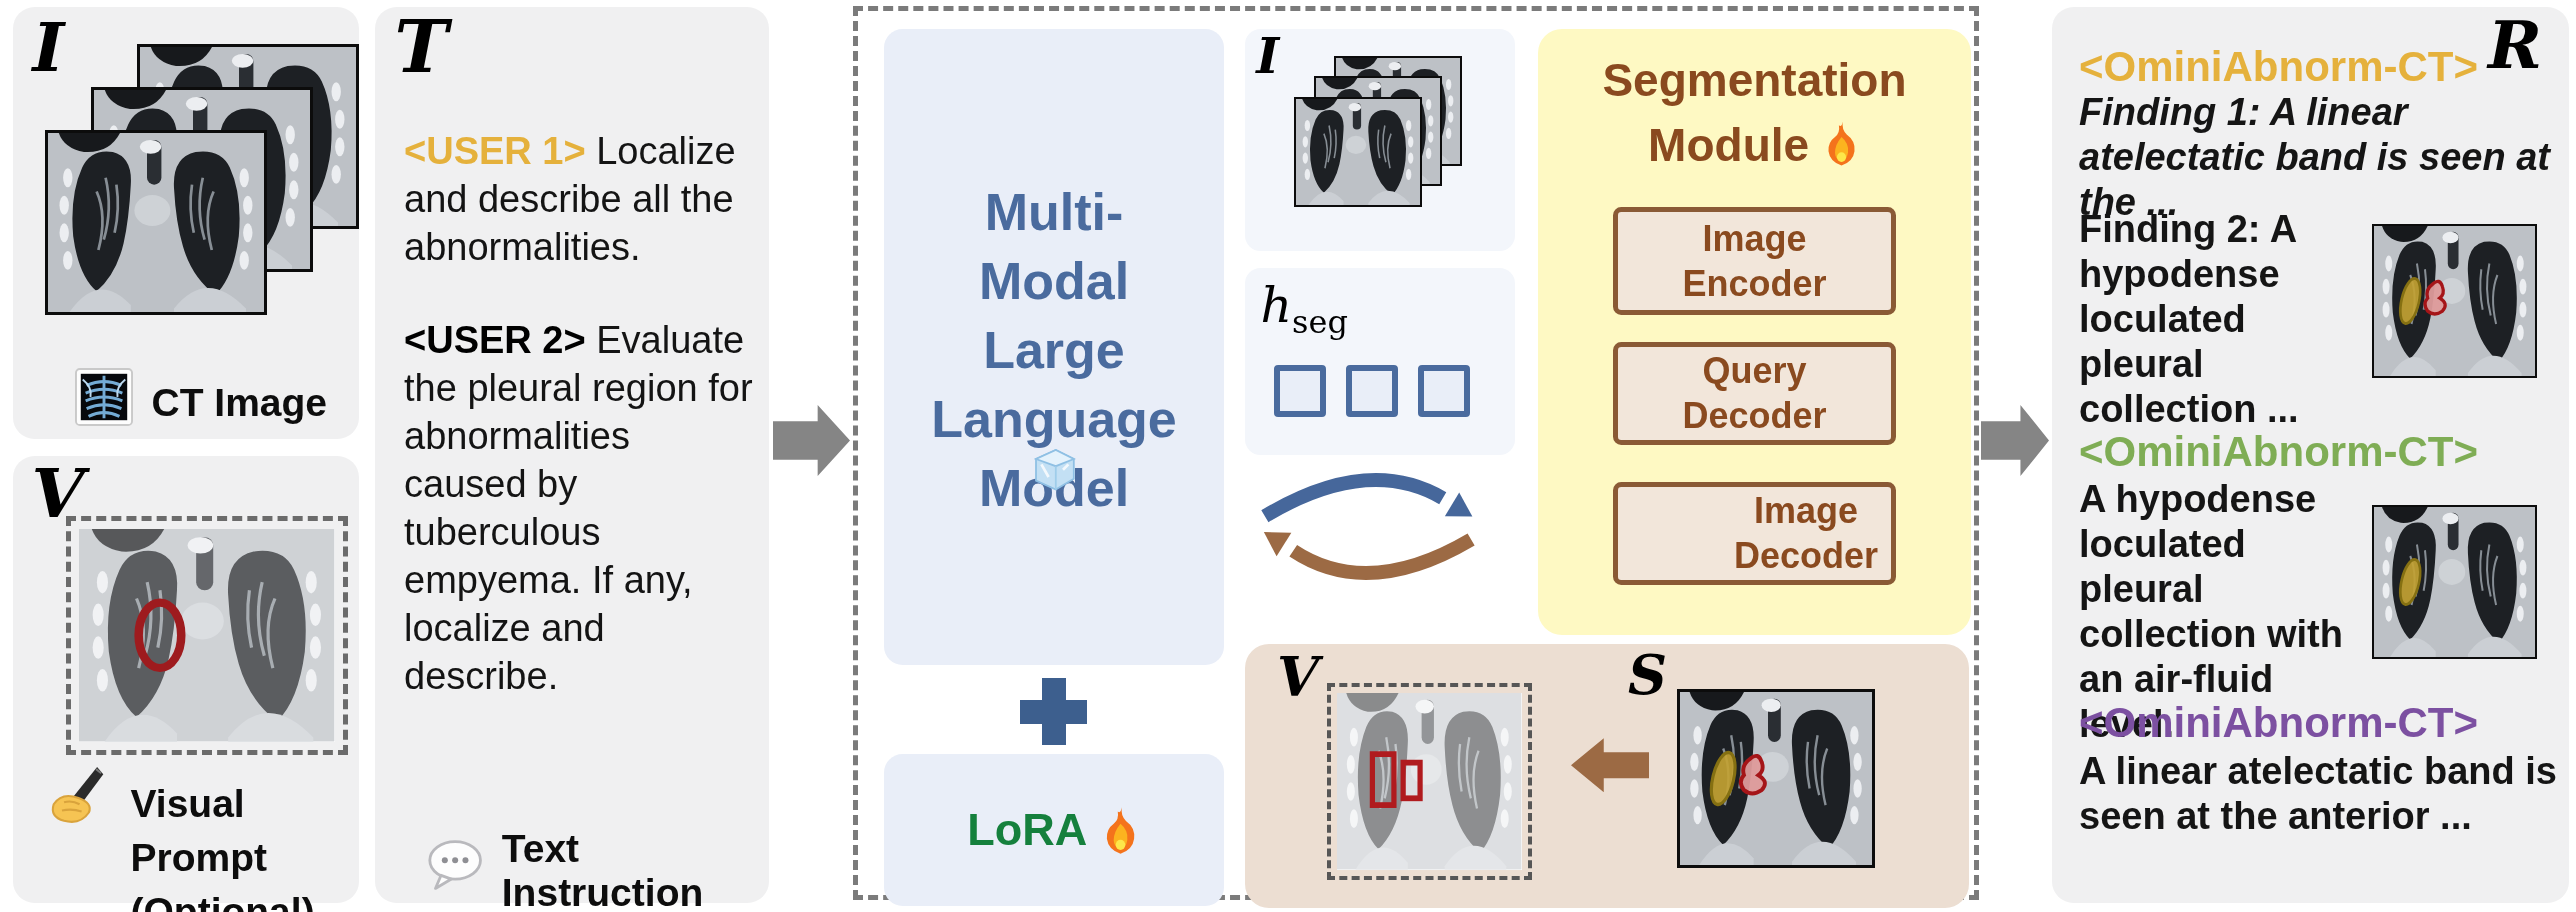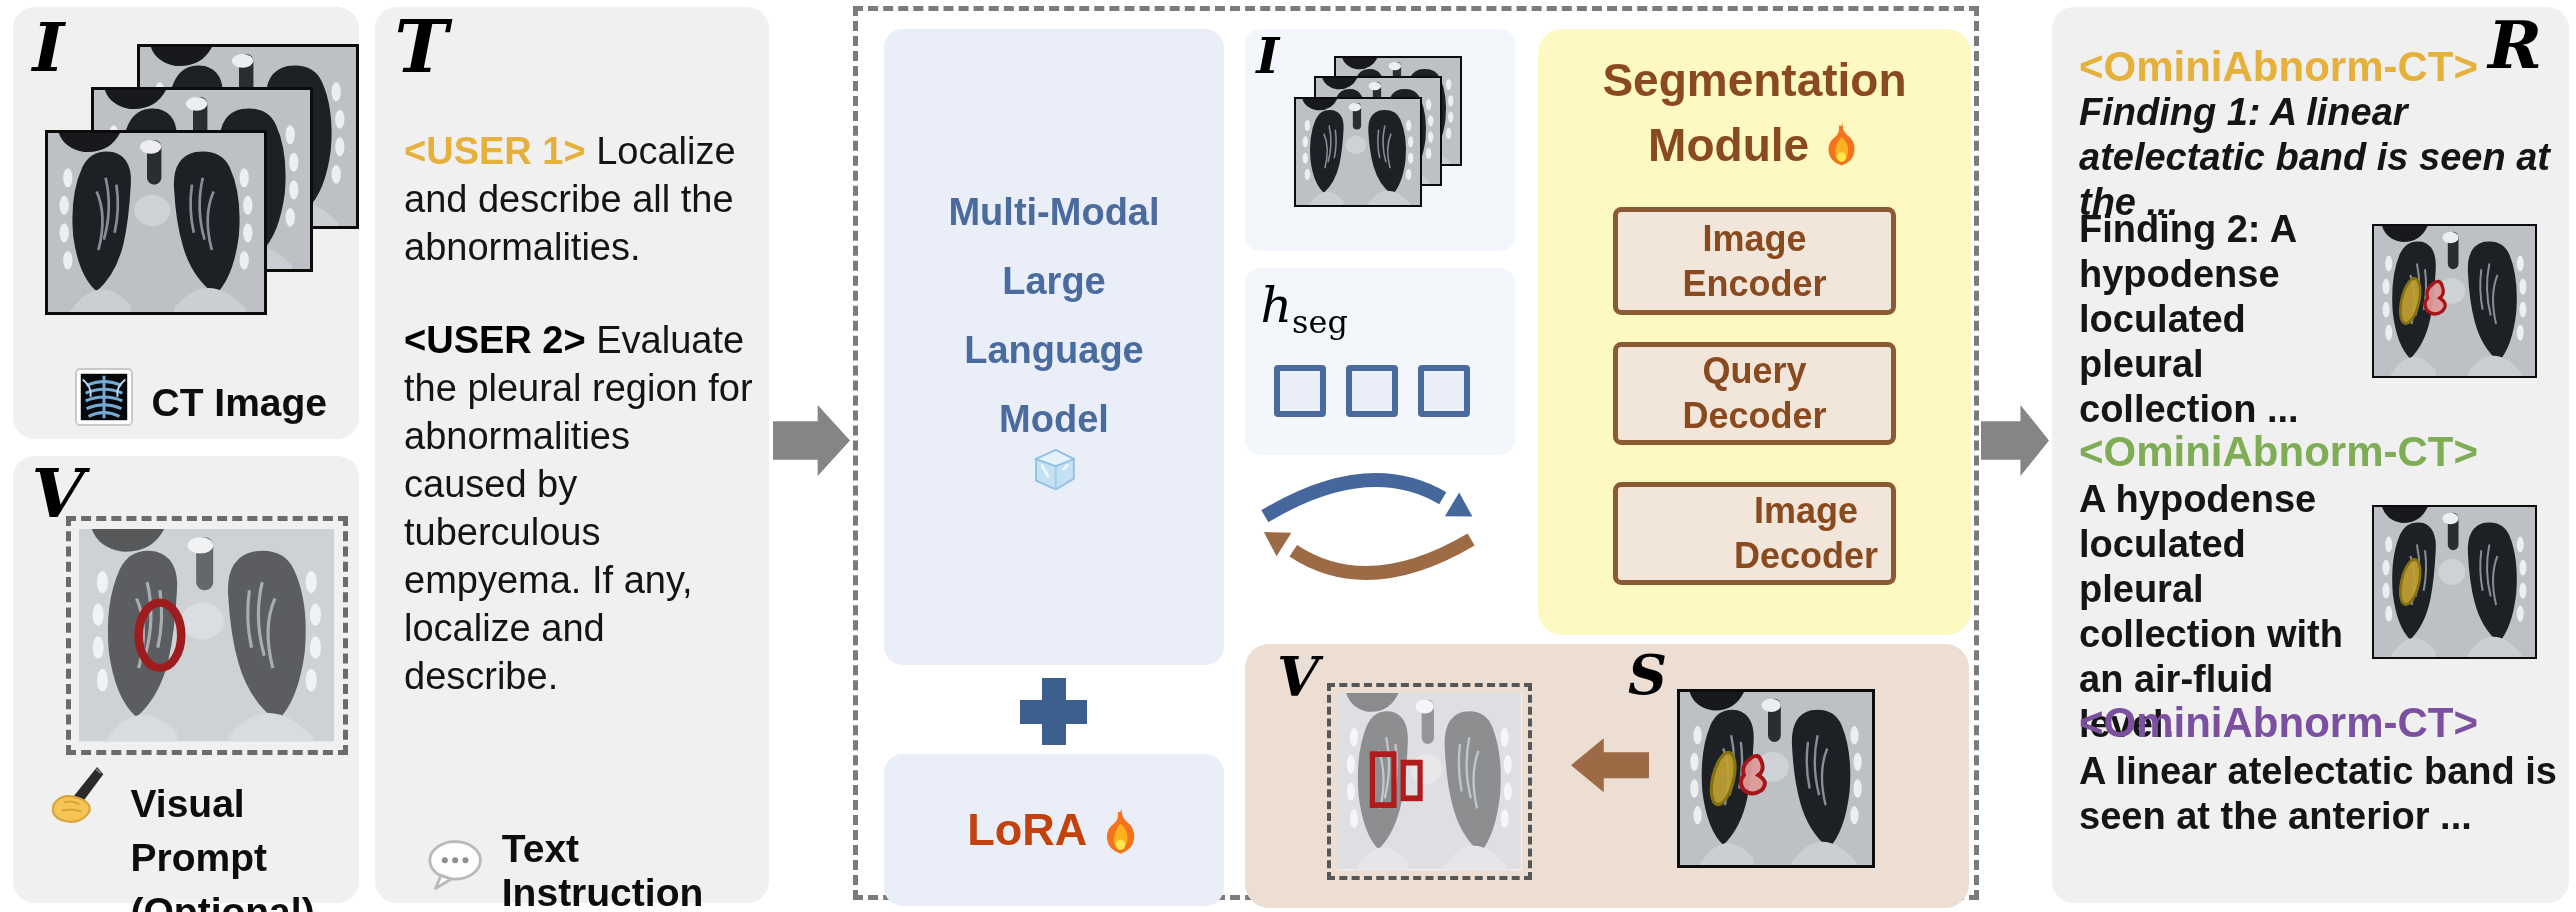--- a/index.html
+++ b/index.html
@@ -32,27 +32,27 @@
   .ipara{position:absolute;left:29px;width:354px;font-size:38px;line-height:48px;font-weight:500;color:#141414;}
   #ip1{top:82px;} #ip2{top:271px;} #ip3{top:581px;}
   .tag{font-weight:700;}
   #panel-instr .cap-row{left:52px;top:808px;}
   
   #core-box{position:absolute;left:853px;top:6.2px;width:1126px;height:894px;
             border:5.2px dashed #7b7b7b;box-sizing:border-box;background:#fff;}
   .blue-box{position:absolute;background:#e9eef8;border-radius:18.5px;}
   #mllm{left:26px;top:17.5px;width:340px;height:636px;}
   #mllm-text{position:absolute;left:36px;top:149px;width:268px;text-align:center;
-             font-size:38px;line-height:69px;font-weight:600;color:#4a6b9e;}
+             font-size:52px;line-height:69px;font-weight:600;color:#4a6b9e;}
   #mllm-ice{position:absolute;left:143px;top:412px;width:54px;height:54px;}
   #plus{position:absolute;left:162px;top:667px;width:67px;height:67px;}
   #plus::before{content:"";position:absolute;left:21.6px;top:0;width:24px;height:67px;background:#3d5f8e;}
   #plus::after{content:"";position:absolute;left:0;top:21.6px;width:67px;height:24px;background:#3d5f8e;}
   #lora{left:26px;top:743px;width:340px;height:152px;display:flex;align-items:center;justify-content:center;gap:12.4px;}
-  #lora span{font-size:45px;font-weight:600;color:#c2410c;}
+  #lora span{font-size:45px;font-weight:600;color:#15803d;}
   .soft-panel{position:absolute;background:#f3f6fb;border-radius:15.5px;}
   #mini-i{left:387px;top:17.5px;width:270px;height:222px;}
   #mini-i .script{position:absolute;left:11.3px;top:3.1px;font-size:49px;}
   #mini-i .stack-img{width:124px;height:106px;border-width:2.6px;}
   #mi-back{left:89px;top:27px;} #mi-mid{left:69px;top:47px;} #mi-front{left:49px;top:68px;}
   #hseg{left:387px;top:257px;width:270px;height:187px;}
   #hseg-label{position:absolute;left:15.5px;top:9.3px;font-family:"DejaVu Serif",serif;font-size:49px;color:#000;}
   #hseg-label i{font-style:italic;}
   #hseg-label sub{font-size:32px;font-style:normal;}
   .tok{position:absolute;top:97px;width:52px;height:52px;background:#e9eef8;

